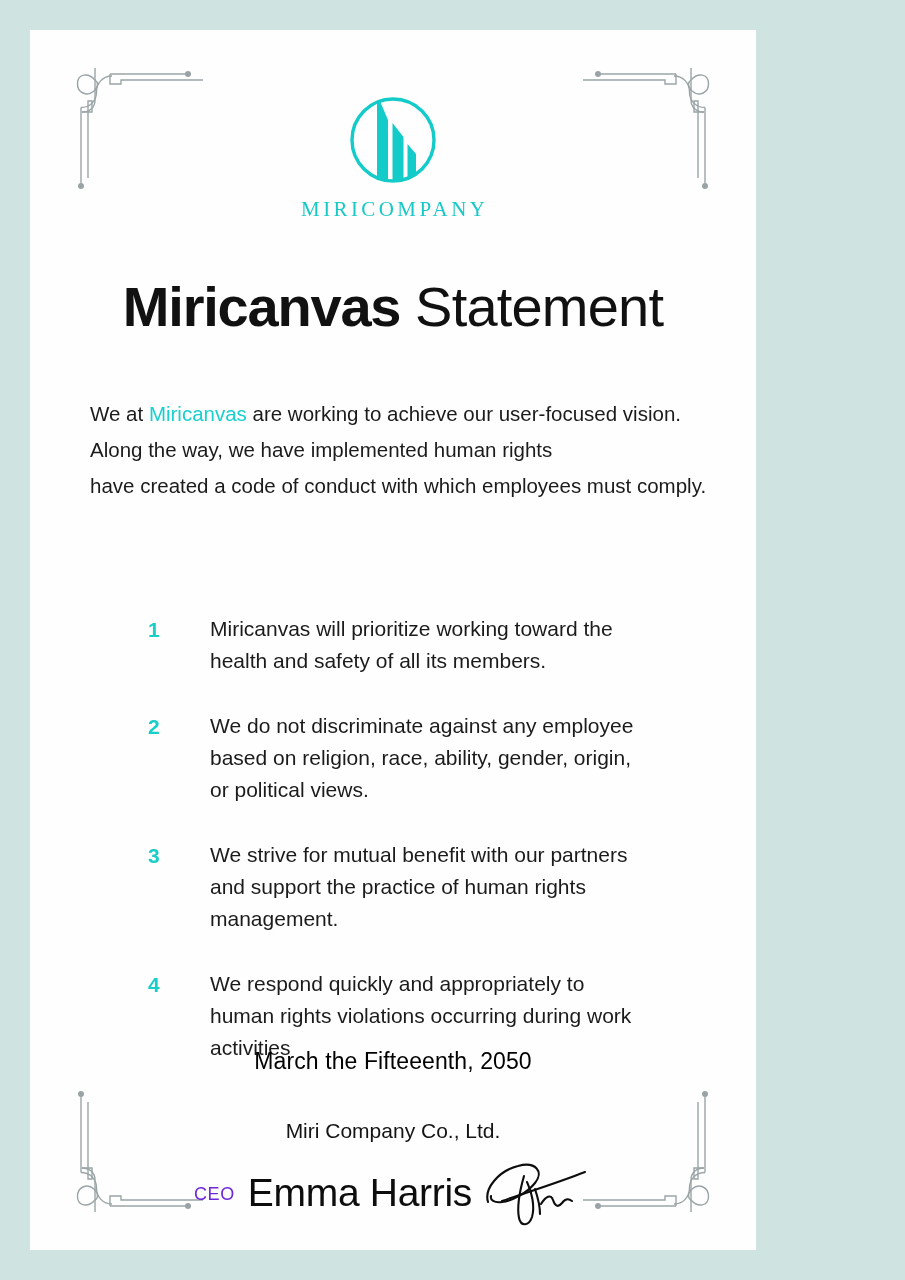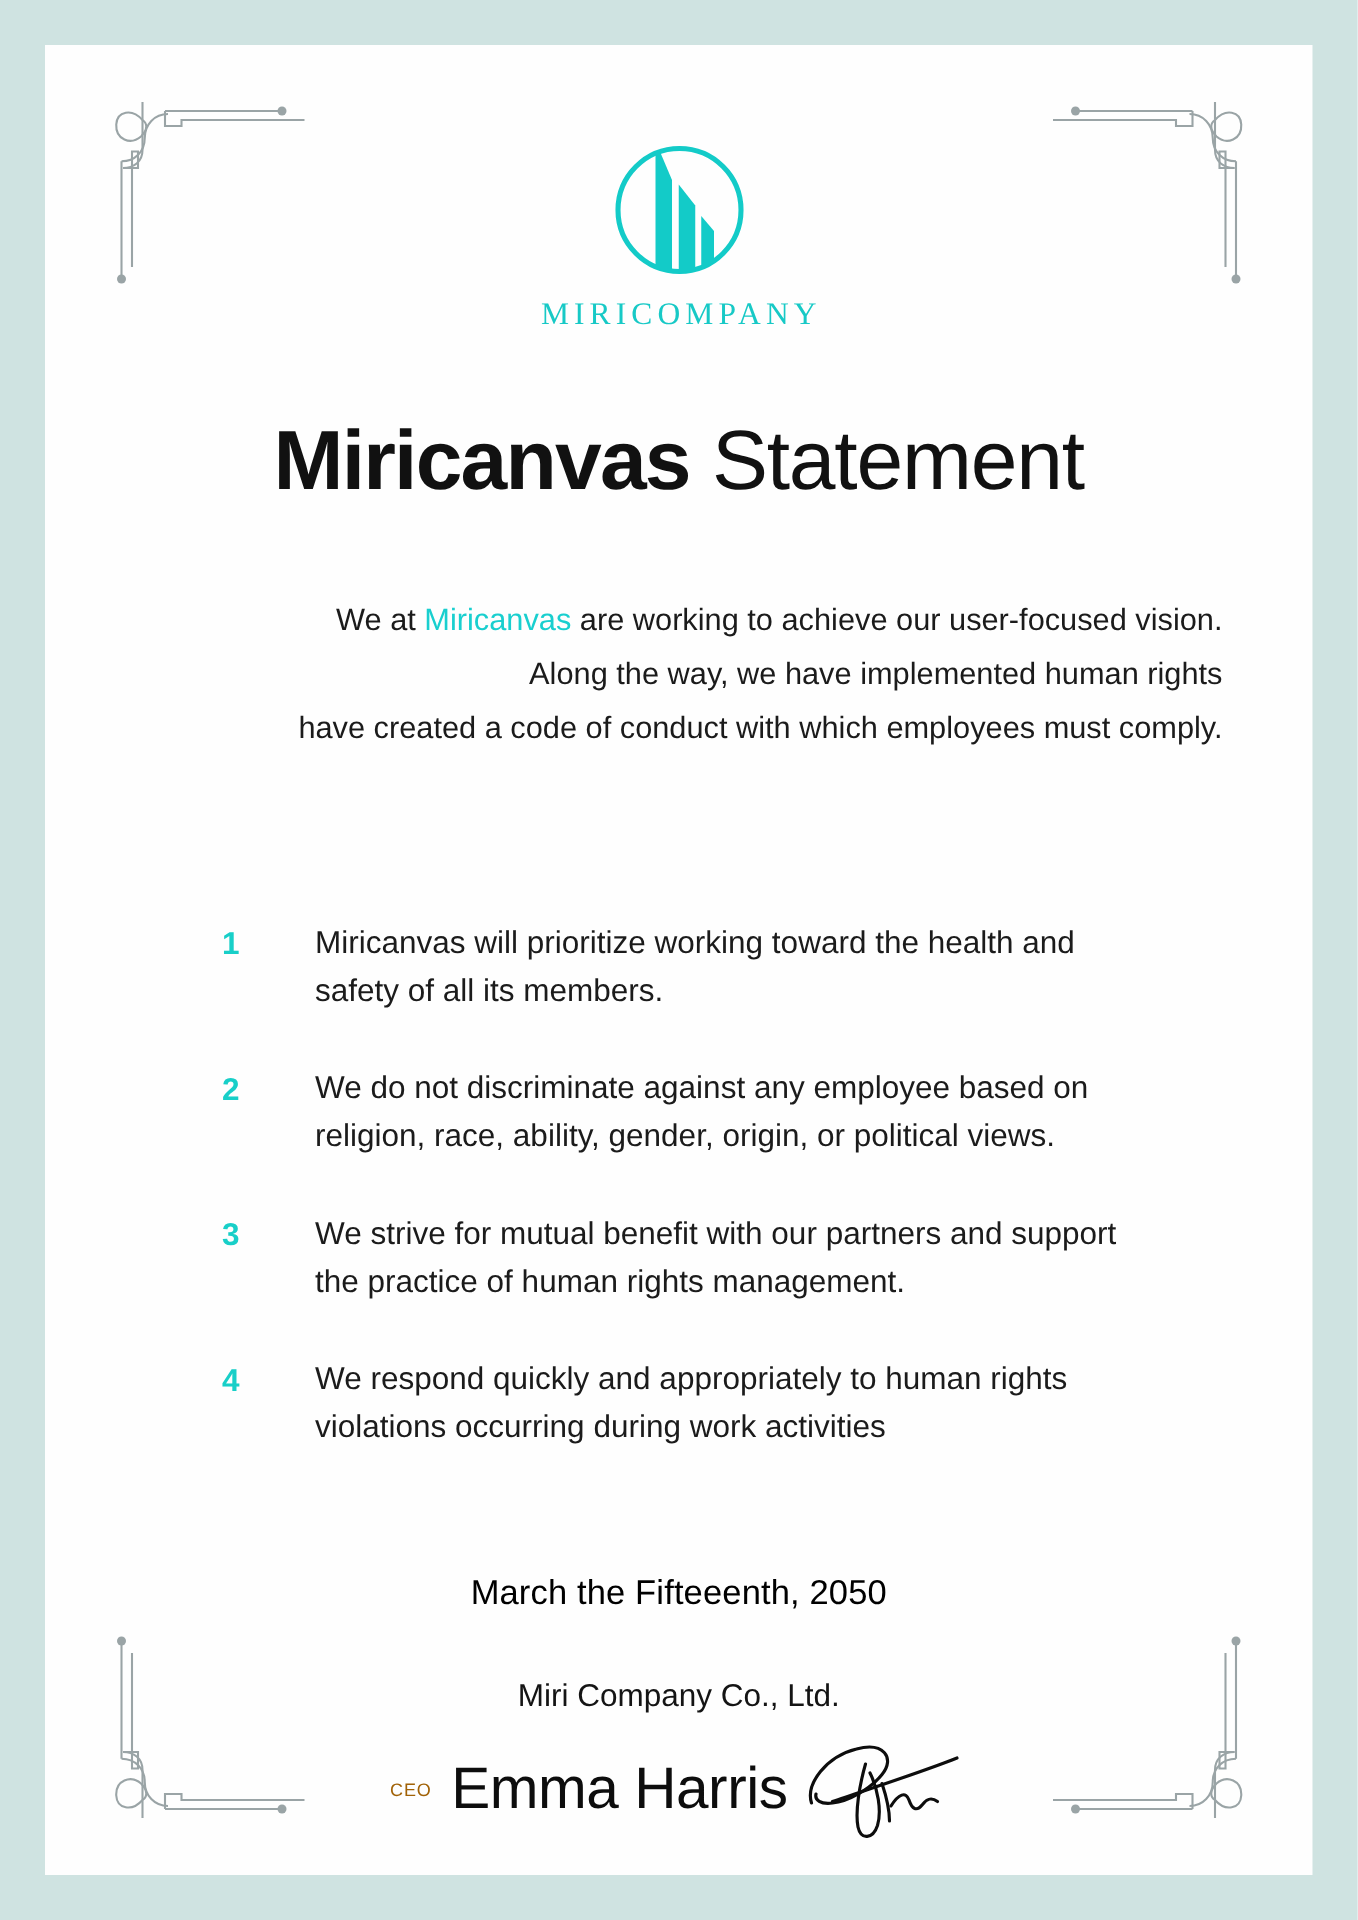--- a/index.html
+++ b/index.html
@@ -20,21 +20,21 @@
     position: relative;
     width: 905px;
     height: 1280px;
     background: #cfe3e1;
   }
 
   .card {
     position: absolute;
     left: 30px;
     top: 30px;
-    width: 845px;
+    width: 726px;
     height: 1220px;
     background: #fefefe;
   }
 
   
   .ornament {
     position: absolute;
     width: 175px;
     height: 160px;
     pointer-events: none;
@@ -80,21 +80,21 @@
   }
   .title .t-bold   { font-weight: 700; letter-spacing: -1.2px; }
   .title .t-light  { font-weight: 300; letter-spacing: -0.8px; }
 
   
   .intro {
     position: absolute;
     left: 60px;
     right: 60px;
     top: 366px;
-    text-align: right;
+    text-align: left;
     font-size: 20.5px;
     line-height: 35.8px;
     color: #1b1b1b;
     font-stretch: condensed;
   }
   .intro .brand { color: #19cfcf; }
   .intro div { white-space: nowrap; }
 
   
   .clauses {
@@ -151,23 +151,23 @@
   .sign-row {
     position: absolute;
     left: 0;
     right: 0;
     top: 1126px;
     display: flex;
     align-items: center;
     justify-content: center;
   }
   .sign-title {
-    font-size: 17px;
+    font-size: 26px;
     letter-spacing: 0.6px;
-    color: #a16207;
+    color: #6d28d9;
     padding-bottom: 3px;
     font-variant: small-caps;
     text-transform: lowercase;
   }
   .sign-name {
     font-size: 39px;
     color: #0d0d0d;
     margin-left: 13px;
     letter-spacing: -0.3px;
   }

